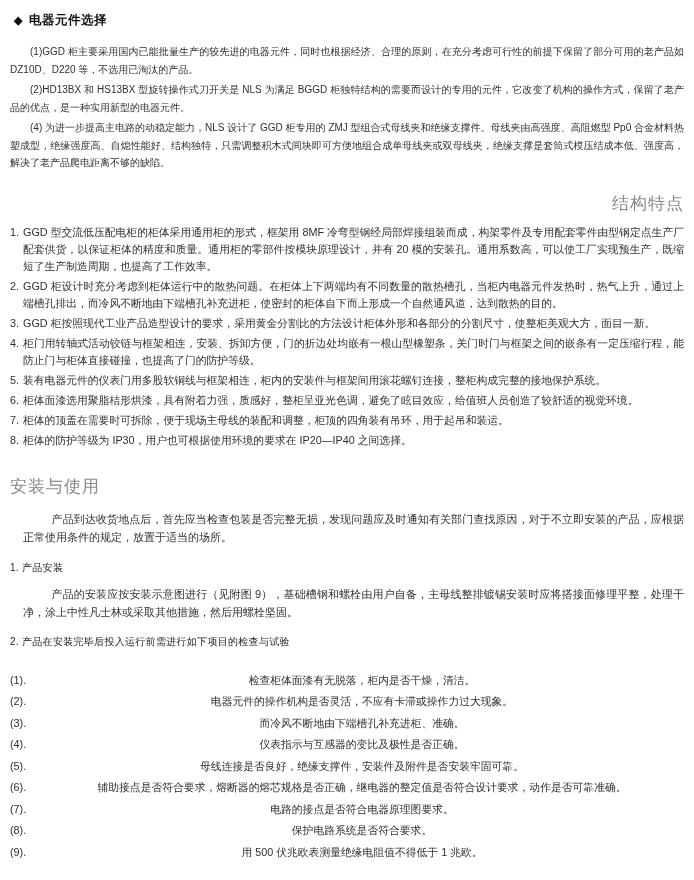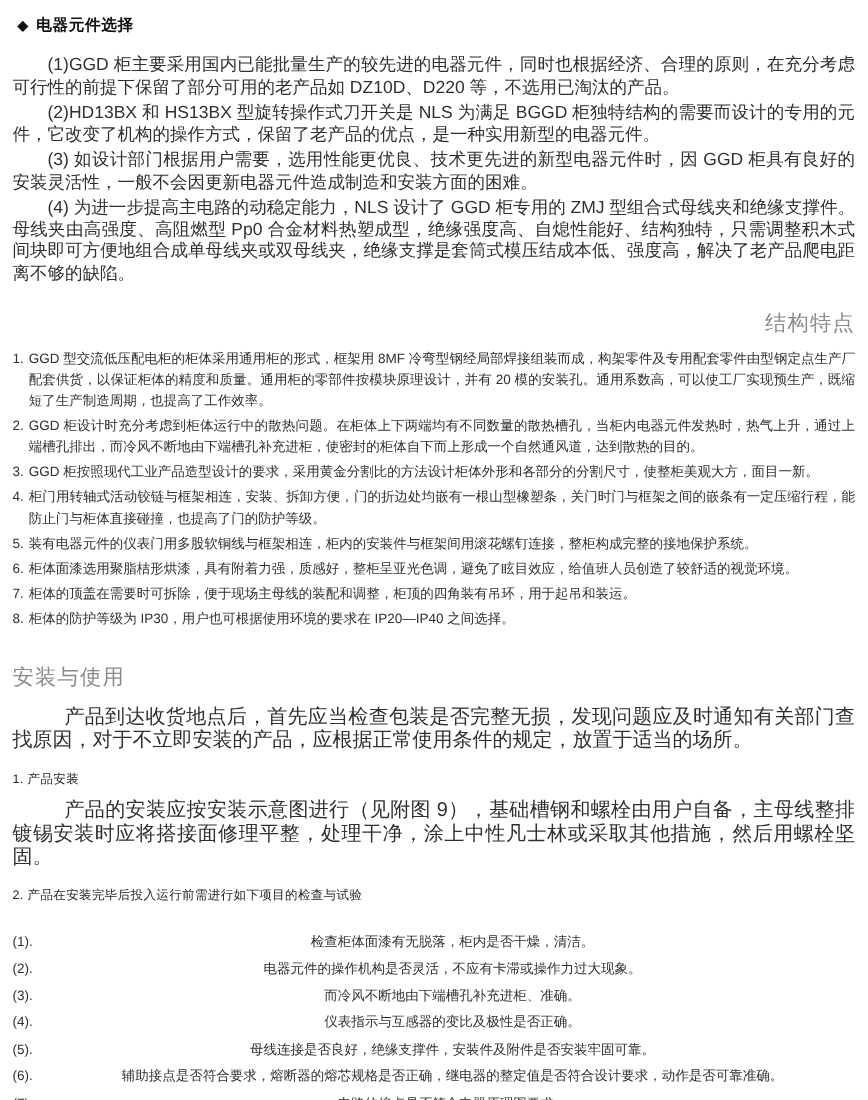--- a/index.html
+++ b/index.html
@@ -32,21 +32,21 @@
   }
   .diamond-title .bullet {
     font-size: 11px;
     margin-right: 6px;
     color: #111111;
   }
 
   
   .para {
     margin: 0 0 3px 0;
-    font-size: 14px;
+    font-size: 10px;
     line-height: 17.5px;
     text-align: justify;
     text-indent: 2em;
     color: #2f2f2f;
   }
 
   
   .section-title {
     font-size: 17px;
     font-weight: 400;
@@ -65,22 +65,22 @@
     text-align: justify;
     color: #2f2f2f;
     padding-left: 13px;
     text-indent: -13px;
     margin-bottom: 3px;
   }
   .feat-item .fnum { padding-right: 4px; }
 
   
   .intro-para {
-    margin: 0 0 4px 0;
-    font-size: 16px;
+    margin: 0 0 4px 13px;
+    font-size: 11px;
     line-height: 18.5px;
     text-align: justify;
     text-indent: 2.6em;
     color: #2f2f2f;
   }
   .sub-title {
     font-size: 10px;
     font-weight: 400;
     color: #1f1f1f;
     margin: 14px 0 10px 0;
@@ -107,21 +107,20 @@
 <body>
 
 <div class="page">
 
   <div class="diamond-title">
     <span class="bullet">◆</span><span>电器元件选择</span>
   </div>
 
   <p class="para">(1)GGD 柜主要采用国内已能批量生产的较先进的电器元件，同时也根据经济、合理的原则，在充分考虑可行性的前提下保留了部分可用的老产品如 DZ10D、D220 等，不选用已淘汰的产品。</p>
   <p class="para">(2)HD13BX 和 HS13BX 型旋转操作式刀开关是 NLS 为满足 BGGD 柜独特结构的需要而设计的专用的元件，它改变了机构的操作方式，保留了老产品的优点，是一种实用新型的电器元件。</p>
-  <p class="para">(3) 如设计部门根据用户需要，选用性能更优良、技术更先进的新型电器元件时，因 GGD 柜具有良好的安装灵活性，一般不会因更新电器元件造成制造和安装方面的困难。</p>
   <p class="para">(4) 为进一步提高主电路的动稳定能力，NLS 设计了 GGD 柜专用的 ZMJ 型组合式母线夹和绝缘支撑件。母线夹由高强度、高阻燃型 Pp0 合金材料热塑成型，绝缘强度高、自熄性能好、结构独特，只需调整积木式间块即可方便地组合成单母线夹或双母线夹，绝缘支撑是套筒式模压结成本低、强度高，解决了老产品爬电距离不够的缺陷。</p>
 
   <h2 class="section-title features">结构特点</h2>
 
   <div class="feat-list">
     <div class="feat-item"><span class="fnum">1.</span><span>GGD 型交流低压配电柜的柜体采用通用柜的形式，框架用 8MF 冷弯型钢经局部焊接组装而成，构架零件及专用配套零件由型钢定点生产厂配套供货，以保证柜体的精度和质量。通用柜的零部件按模块原理设计，并有 20 模的安装孔。通用系数高，可以使工厂实现预生产，既缩短了生产制造周期，也提高了工作效率。</span></div>
     <div class="feat-item"><span class="fnum">2.</span><span>GGD 柜设计时充分考虑到柜体运行中的散热问题。在柜体上下两端均有不同数量的散热槽孔，当柜内电器元件发热时，热气上升，通过上端槽孔排出，而冷风不断地由下端槽孔补充进柜，使密封的柜体自下而上形成一个自然通风道，达到散热的目的。</span></div>
     <div class="feat-item"><span class="fnum">3.</span><span>GGD 柜按照现代工业产品造型设计的要求，采用黄金分割比的方法设计柜体外形和各部分的分割尺寸，使整柜美观大方，面目一新。</span></div>
     <div class="feat-item"><span class="fnum">4.</span><span>柜门用转轴式活动铰链与框架相连，安装、拆卸方便，门的折边处均嵌有一根山型橡塑条，关门时门与框架之间的嵌条有一定压缩行程，能防止门与柜体直接碰撞，也提高了门的防护等级。</span></div>
     <div class="feat-item"><span class="fnum">5.</span><span>装有电器元件的仪表门用多股软铜线与框架相连，柜内的安装件与框架间用滚花螺钉连接，整柜构成完整的接地保护系统。</span></div>

